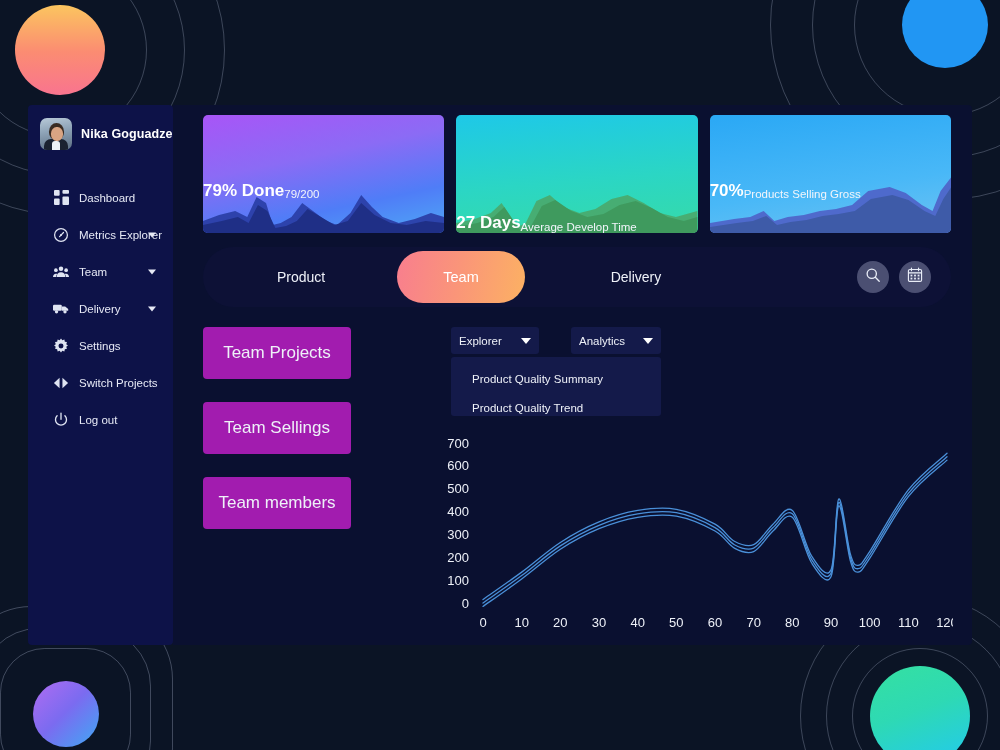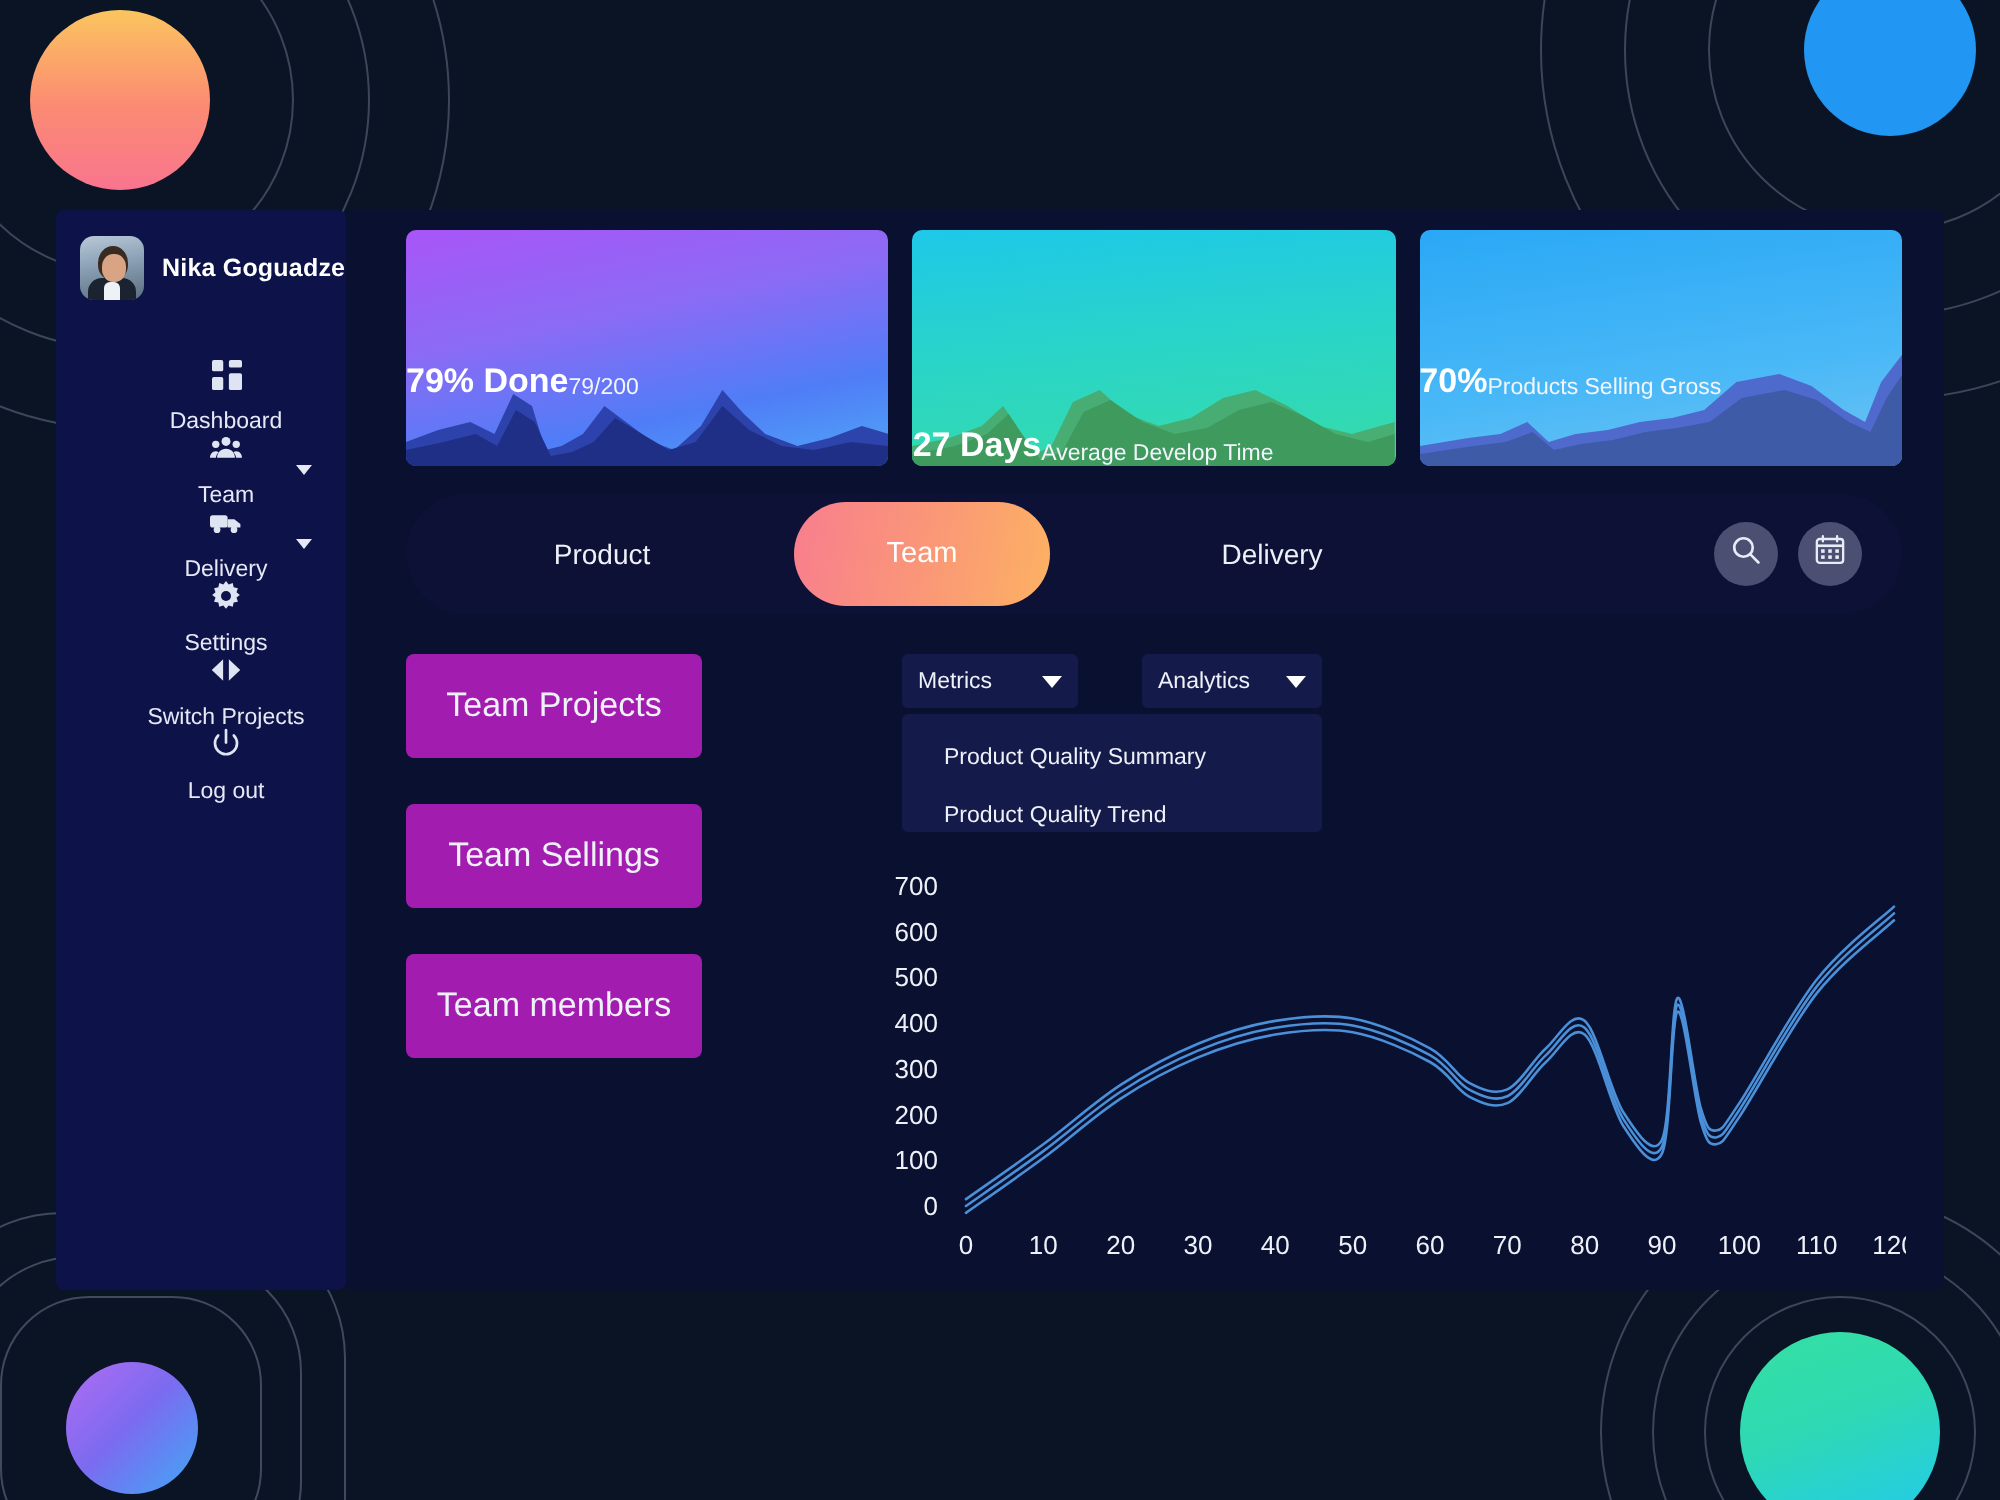--- a/index.html
+++ b/index.html
@@ -67,21 +67,21 @@
   }
   .avatar .shirt {
     position:absolute; left:12px; bottom:0; width:8px; height:9px;
     border-radius:3px 3px 0 0; background:#eef2f6; z-index:2;
   }
   #profile-name { color:#fff; font-size:12.5px; font-weight:bold; letter-spacing:.1px; }
 
   .nav { margin-top:26px; }
   .nav-item {
     position:relative; display:flex; align-items:center; gap:10px;
-    height:37px; padding-left:25px; cursor:pointer;flex-direction:column;
+    height:37px; padding-left:25px; cursor:pointer;
   }
   .nav-ico { width:16px; height:16px; flex:none; display:flex; align-items:center; justify-content:center; }
   .nav-ico svg { display:block; }
   .nav-label { color:#e6e9f5; font-size:11.5px; }
   .caret {
     position:absolute; right:17px; top:50%; transform:translateY(-50%);
     width:0; height:0; border-left:4px solid transparent; border-right:4px solid transparent;
     border-top:5px solid #e6e9f5;
   }
 
@@ -212,20 +212,31 @@
             <svg width="15" height="15" viewBox="0 0 16 16" fill="#dfe4f2">
               <rect x="0" y="0" width="6" height="6" rx="1"></rect>
                 <rect x="9" y="0" width="7" height="4" rx="1"></rect>
               <rect x="0" y="9" width="6" height="7" rx="1"></rect>
                 <rect x="9" y="7" width="7" height="9" rx="1"></rect>
             </svg>
             </span>
           <span class="nav-label">Dashboard</span>
         </div>
 
+        <div class="nav-item">
+          <span class="nav-ico">
+            <svg width="16" height="16" viewBox="0 0 18 18" fill="none" stroke="#dfe4f2" stroke-width="1.4">
+              <circle cx="9" cy="9" r="7.2"></circle>
+                <path d="M11.8 6.2 L7.4 10.8" stroke-linecap="round"></path>
+              <circle cx="9" cy="9" r="1.1" fill="#dfe4f2" stroke="none"></circle>
+            </svg>
+            </span>
+          <span class="nav-label">Metrics Explorer</span>
+          <span class="caret"></span>
+        </div>
 
         <div class="nav-item">
           <span class="nav-ico">
             <svg width="17" height="14" viewBox="0 0 20 15" fill="#dfe4f2">
               <circle cx="10" cy="3.4" r="2.8"></circle>
                 <circle cx="3.6" cy="5.2" r="2.3"></circle>
                 <circle cx="16.4" cy="5.2" r="2.3"></circle>
               <path d="M4.4 13.6 C4.4 10.3 6.8 7.9 10 7.9 C13.2 7.9 15.6 10.3 15.6 13.6 Z"></path>
               <path d="M0 13.6 C0 11.4 1.5 9.6 3.6 9.6 C4.3 9.6 4.9 9.8 5.4 10.1 C4.4 11.1 3.8 12.3 3.7 13.6 Z"></path>
               <path d="M20 13.6 C20 11.4 18.5 9.6 16.4 9.6 C15.7 9.6 15.1 9.8 14.6 10.1 C15.6 11.1 16.2 12.3 16.3 13.6 Z"></path>
@@ -351,21 +362,21 @@
         </div>
       </div>
 
       <div id="side-list">
         <div class="list-btn">Team Projects</div>
         <div class="list-btn">Team Sellings</div>
         <div class="list-btn">Team members</div>
       </div>
 
       <div id="dd-metrics">
-        <span class="dd-label">Metrics</span>
+        <span class="dd-label">Explorer</span>
         <span class="dd-caret"></span>
       </div>
       <div id="dd-analytics">
         <span class="dd-label">Analytics</span>
         <span class="dd-caret"></span>
       </div>
       <div id="dd-menu">
         <div class="dd-item">Product Quality Summary</div>
         <div class="dd-item">Product Quality Trend</div>
       </div>

